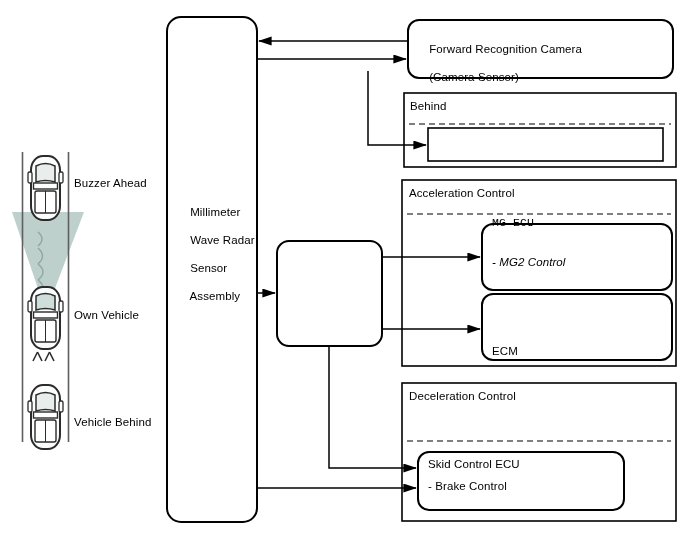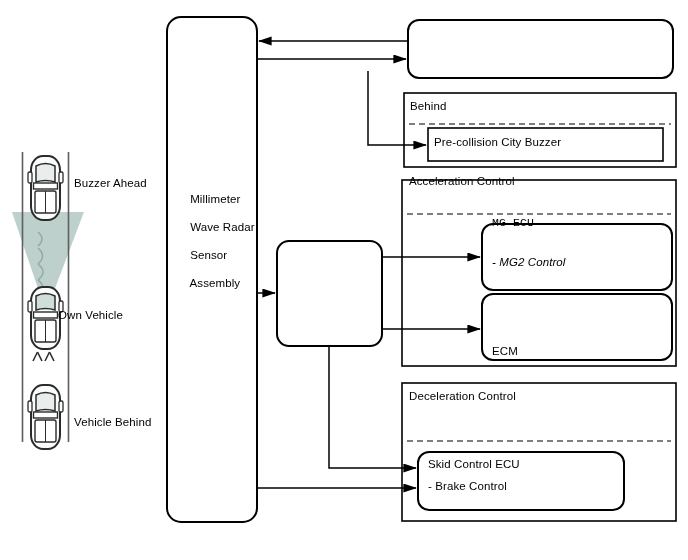--- a/index.html
+++ b/index.html
@@ -141,38 +141,41 @@
       <path d="M382,329 L480,329" marker-end="url(#arrowEnd)"></path>
 
       <path d="M329,346 L329,468 L416,468" marker-end="url(#arrowEnd)"></path>
 
       <path d="M257,488 L416,488" marker-end="url(#arrowEnd)"></path>
     </g>
   </svg>
 
   <div class="lbl" style="left:74px; top:176px;">Buzzer Ahead</div>
 
-  <div class="lbl" style="left:58px; top:308px;">Own Vehicle</div>
+  <div class="lbl" style="left:74px; top:308px;">Own Vehicle</div>
 
   <div class="lbl" style="left:74px; top:415px;">Vehicle Behind</div>
 
-  <div class="lbl" style="left:177px; top:178px;">
+  <div class="lbl" style="left:177px; top:191px;">
     <span>Millimeter</span><br>
     <span>Wave Radar</span><br>
     <span>Sensor</span><br>
     <span>Assembly</span>
   </div>
 
+  <div class="lbl" style="left:416px; top:28px;">
+    <span>Forward Recognition Camera</span><br>
+    <span>(Camera Sensor)</span>
+  </div>
 
 
   <div class="lbl" style="left:410px; top:99px;">Behind</div>
 
-  <div class="lbl" style="left:434px; top:135px;">Pre-collision City Buzzer</div>
 
-  <div class="lbl" style="left:409px; top:174px;">Acceleration Control</div>
+  <div class="lbl" style="left:409px; top:186px;">Acceleration Control</div>
 
   <div class="lbl" style="left:492px; top:216px;font-family:Liberation Mono, monospace;">MG ECU</div>
   <div class="lbl" style="left:492px; top:255px;font-style:italic;">- MG2 Control</div>
 
   <div class="lbl" style="left:492px; top:312px;margin-top:32px;">ECM</div>
 
   <div class="lbl" style="left:409px; top:389px;">Deceleration Control</div>
 
   <div class="lbl" style="left:428px; top:457px;">Skid Control ECU</div>
   <div class="lbl" style="left:428px; top:479px;">- Brake Control</div>

